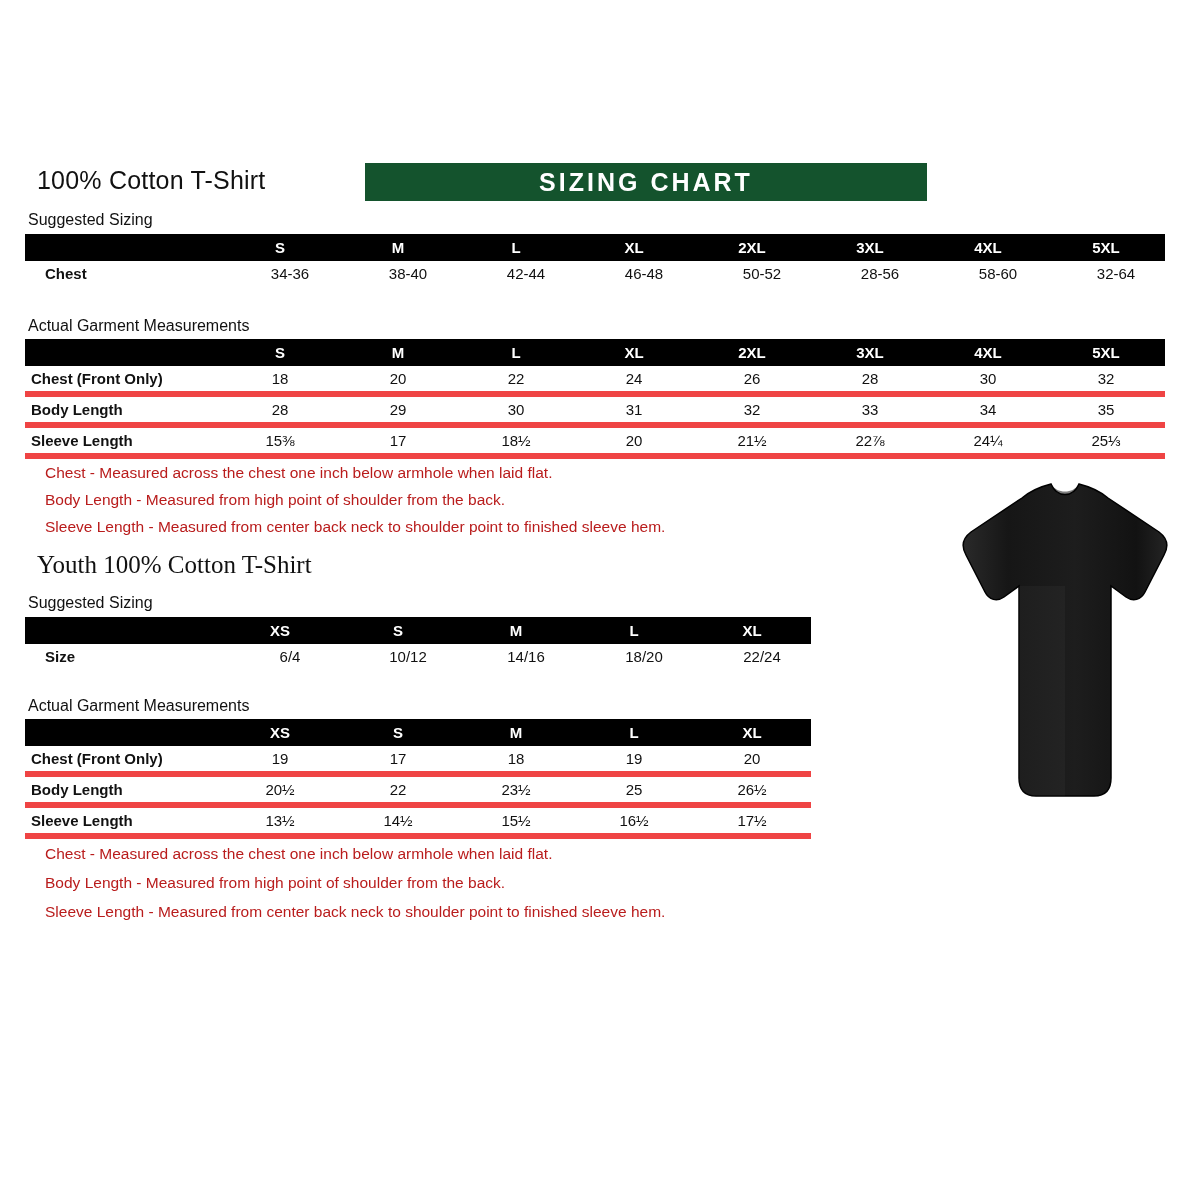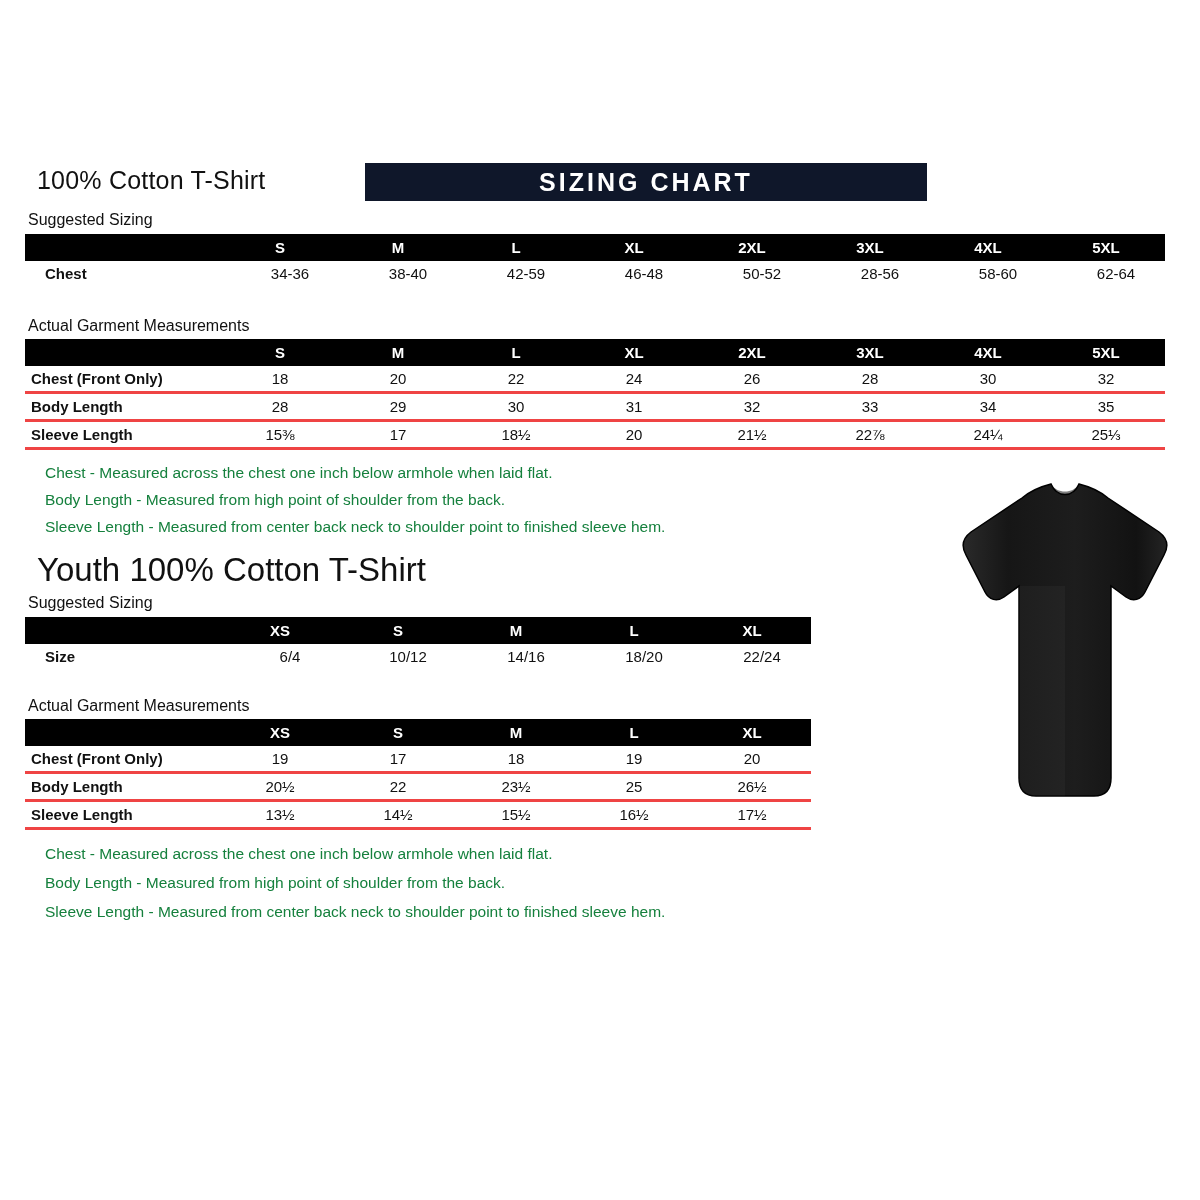--- a/index.html
+++ b/index.html
@@ -33,21 +33,21 @@
     font-weight: 400;
     letter-spacing: 0.2px;
     white-space: nowrap;
   }
   .sizing-chart-banner {
     position: absolute;
     left: 340px;
     top: 163px;
     width: 562px;
     height: 38px;
-    background: #0f172a;
+    background: #14532d;
     color: #ffffff;
     display: flex;
     align-items: center;
     justify-content: center;
     font-size: 25px;
     font-weight: 700;
     letter-spacing: 3px;
   }
 
   .section-label {
@@ -86,42 +86,43 @@
     text-align: left;
     padding-left: 6px;
   }
   .sz-table td.rowhead {
     text-align: left;
     padding-left: 6px;
     font-weight: 700;
     font-size: 15px;
   }
   .sz-table tbody tr td {
-    border-bottom: 3px solid #ef4444;
+    border-bottom: 6px solid #ef4444;
   }
   .sz-table.no-rule tbody tr td {
     border-bottom: none;
     padding-left: 20px;
   }
 
   
   .note {
     position: absolute;
     font-size: 15.5px;
-    color: #15803d;
+    color: #b91c1c;
     white-space: nowrap;
   }
 
   .youth-title {
     position: absolute;
     left: 12px;
     top: 551px;
-    font-size: 33px;
+    font-size: 25px;
     font-weight: 400;
     white-space: nowrap;
+    font-family: Liberation Serif, serif;
   }
 
   
   .shirt-wrap {
     position: absolute;
     left: 890px;
     top: 478px;
     width: 300px;
     height: 340px;
   }
@@ -159,26 +160,26 @@
         <th>3XL</th>
         <th>4XL</th>
         <th>5XL</th>
       </tr>
     </thead>
     <tbody>
       <tr>
         <td class="rowhead">Chest</td>
         <td>34-36</td>
         <td>38-40</td>
-        <td>42-59</td>
+        <td>42-44</td>
         <td>46-48</td>
         <td>50-52</td>
         <td>28-56</td>
         <td>58-60</td>
-        <td>62-64</td>
+        <td>32-64</td>
       </tr>
     </tbody>
   </table>
 
   <div class="section-label" style="left:3px; top:317px;">Actual Garment Measurements</div>
 
   <table class="sz-table" id="adult-actual" style="left:0px; top:339px; width:1140px;">
     <colgroup>
       <col style="width:196px">
       <col style="width:118px">

